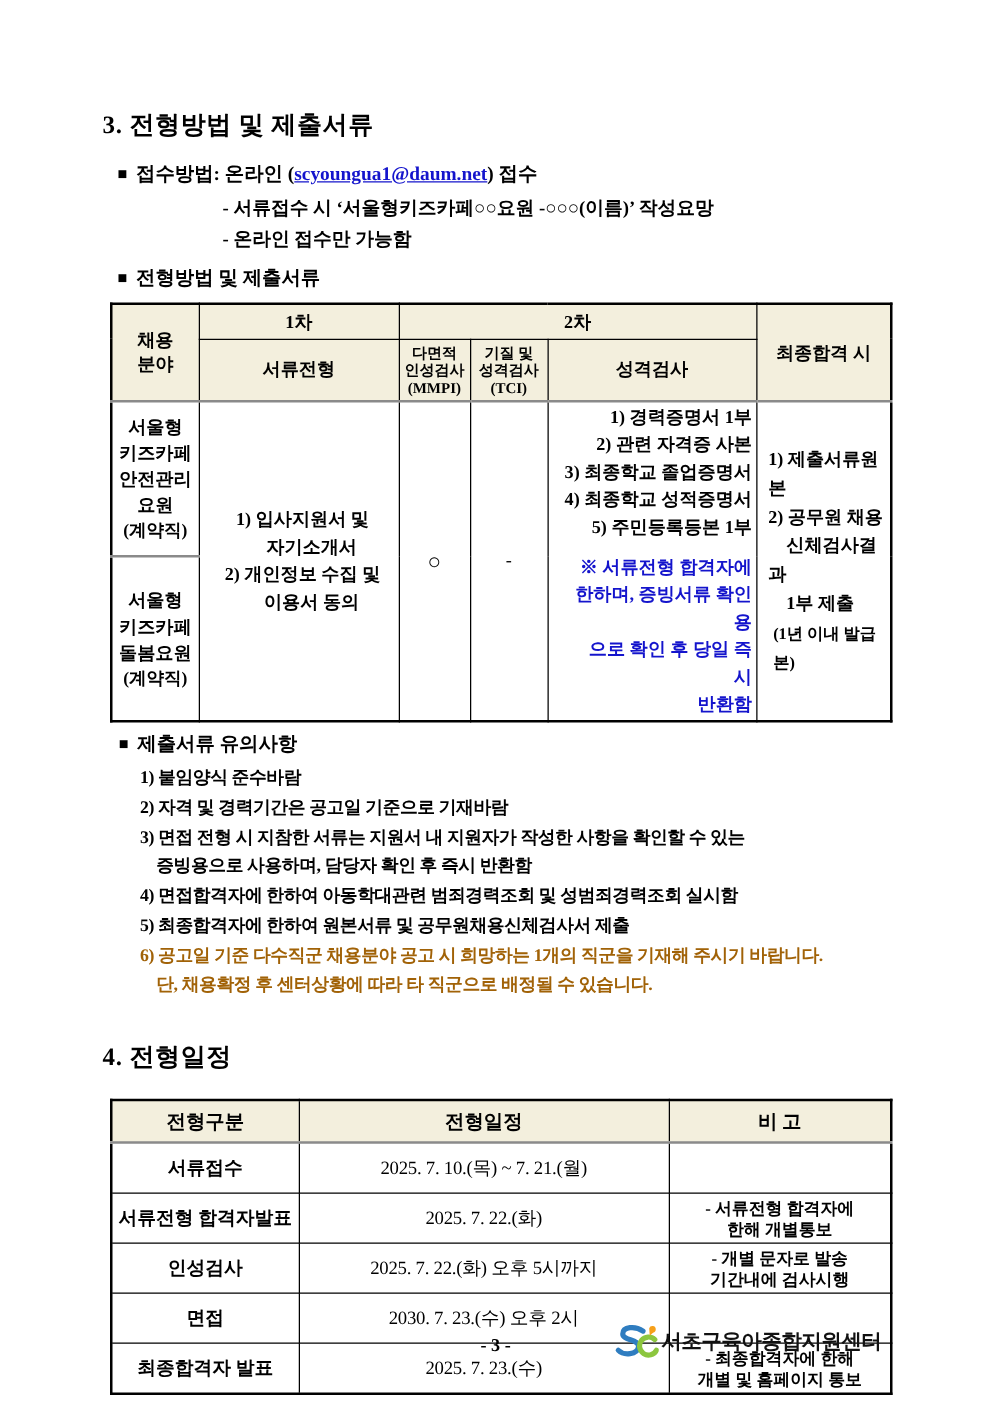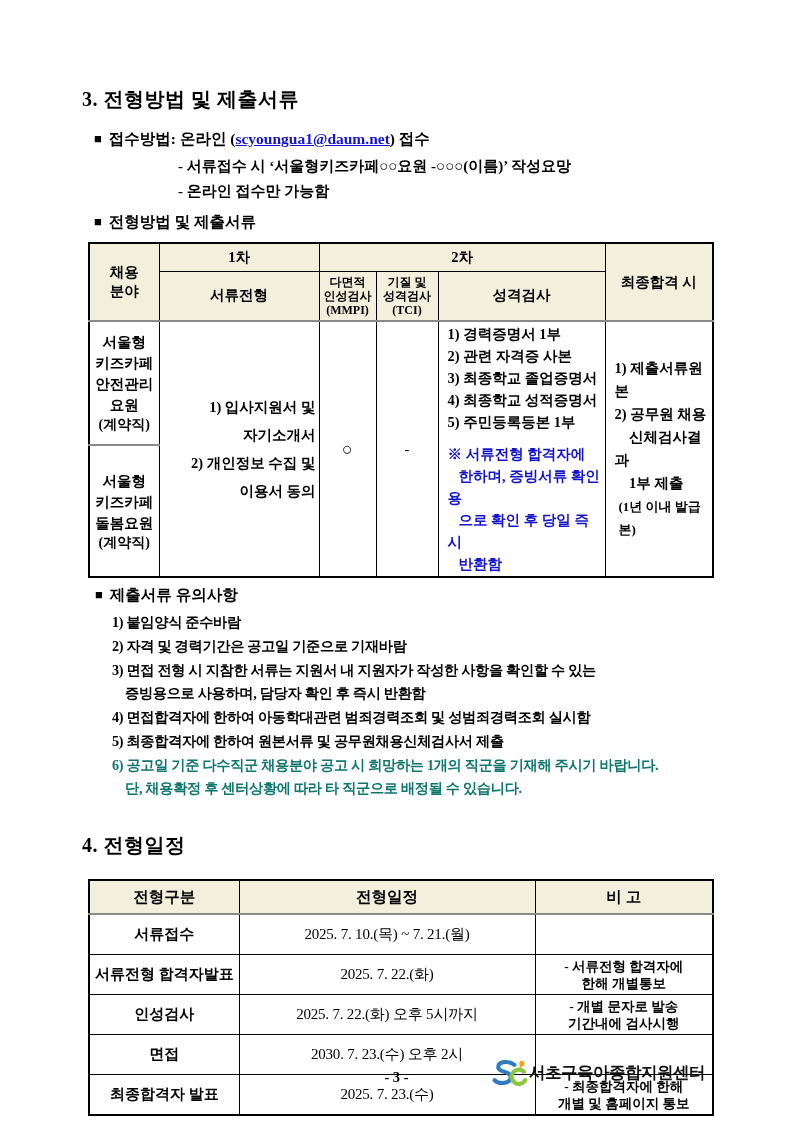--- a/index.html
+++ b/index.html
@@ -22,31 +22,31 @@
   .t1{width:624px;border:2px solid #000;}
   .t2{width:624px;border:2px solid #000;margin-top:20px;}
   .hd{background:#f3efdd;font-weight:700;}
   .pre{white-space:pre-line;}
   .sep td{border-top:2px solid #8a8a8a;}
   .graycut{border-bottom:2px solid #8a8a8a !important;}
 
   .t1 .job{font-weight:700;font-size:14.5px;line-height:21px;}
   .t1 .jobtype{font-weight:700;font-size:14px;}
   .t1 .small-hd{font-size:12px;line-height:14px;font-weight:600;}
-  .t1 .docs{text-align:right;padding-left:9px;font-weight:600;line-height:28px;}
+  .t1 .docs{text-align:center;padding-left:9px;font-weight:600;line-height:22px;}
   .t1 .circle{font-size:18px;font-weight:400;}
-  .t1 .interview-docs{text-align:left;padding-left:9px;font-weight:600;line-height:22px;}
+  .t1 .interview-docs{text-align:right;padding-left:9px;font-weight:600;line-height:22px;}
   .t1 .blue-note{color:#1414cc;font-weight:700;margin-top:10px;line-height:22px;}
   .t1 .final{text-align:left;padding-left:9px;font-weight:700;line-height:23px;}
   .t1 .final-note{font-size:13px;font-weight:700;padding-left:4px;}
 
   .notes{margin-top:7px;}
   .notes-title{font-size:15.5px;font-weight:600;margin:0 0 5px 13px;}
   .note-item{font-size:14.2px;font-weight:600;line-height:23px;margin:1px 0 1px 30px;letter-spacing:-0.3px;}
-  .note-blue{color:#0f766e;}
+  .note-blue{color:#a16207;}
 
   .sec4-title{margin-top:32px;margin-bottom:0;}
   .t2 td{height:37px;}
   .t2 .hrow td{height:30px;font-size:15.5px;}
   .t2 .cat{font-weight:600;font-size:15px;}
   .t2 .sched{font-weight:500;font-size:15px;letter-spacing:-0.2px;}
   .t2 .remark{font-size:13.5px;font-weight:600;line-height:17px;}
 
   .page-num{position:absolute;left:0;width:100%;top:1069px;text-align:center;font-size:14.5px;font-weight:600;}
   .logo{position:absolute;right:88px;top:1059px;display:flex;align-items:center;gap:2px;}

